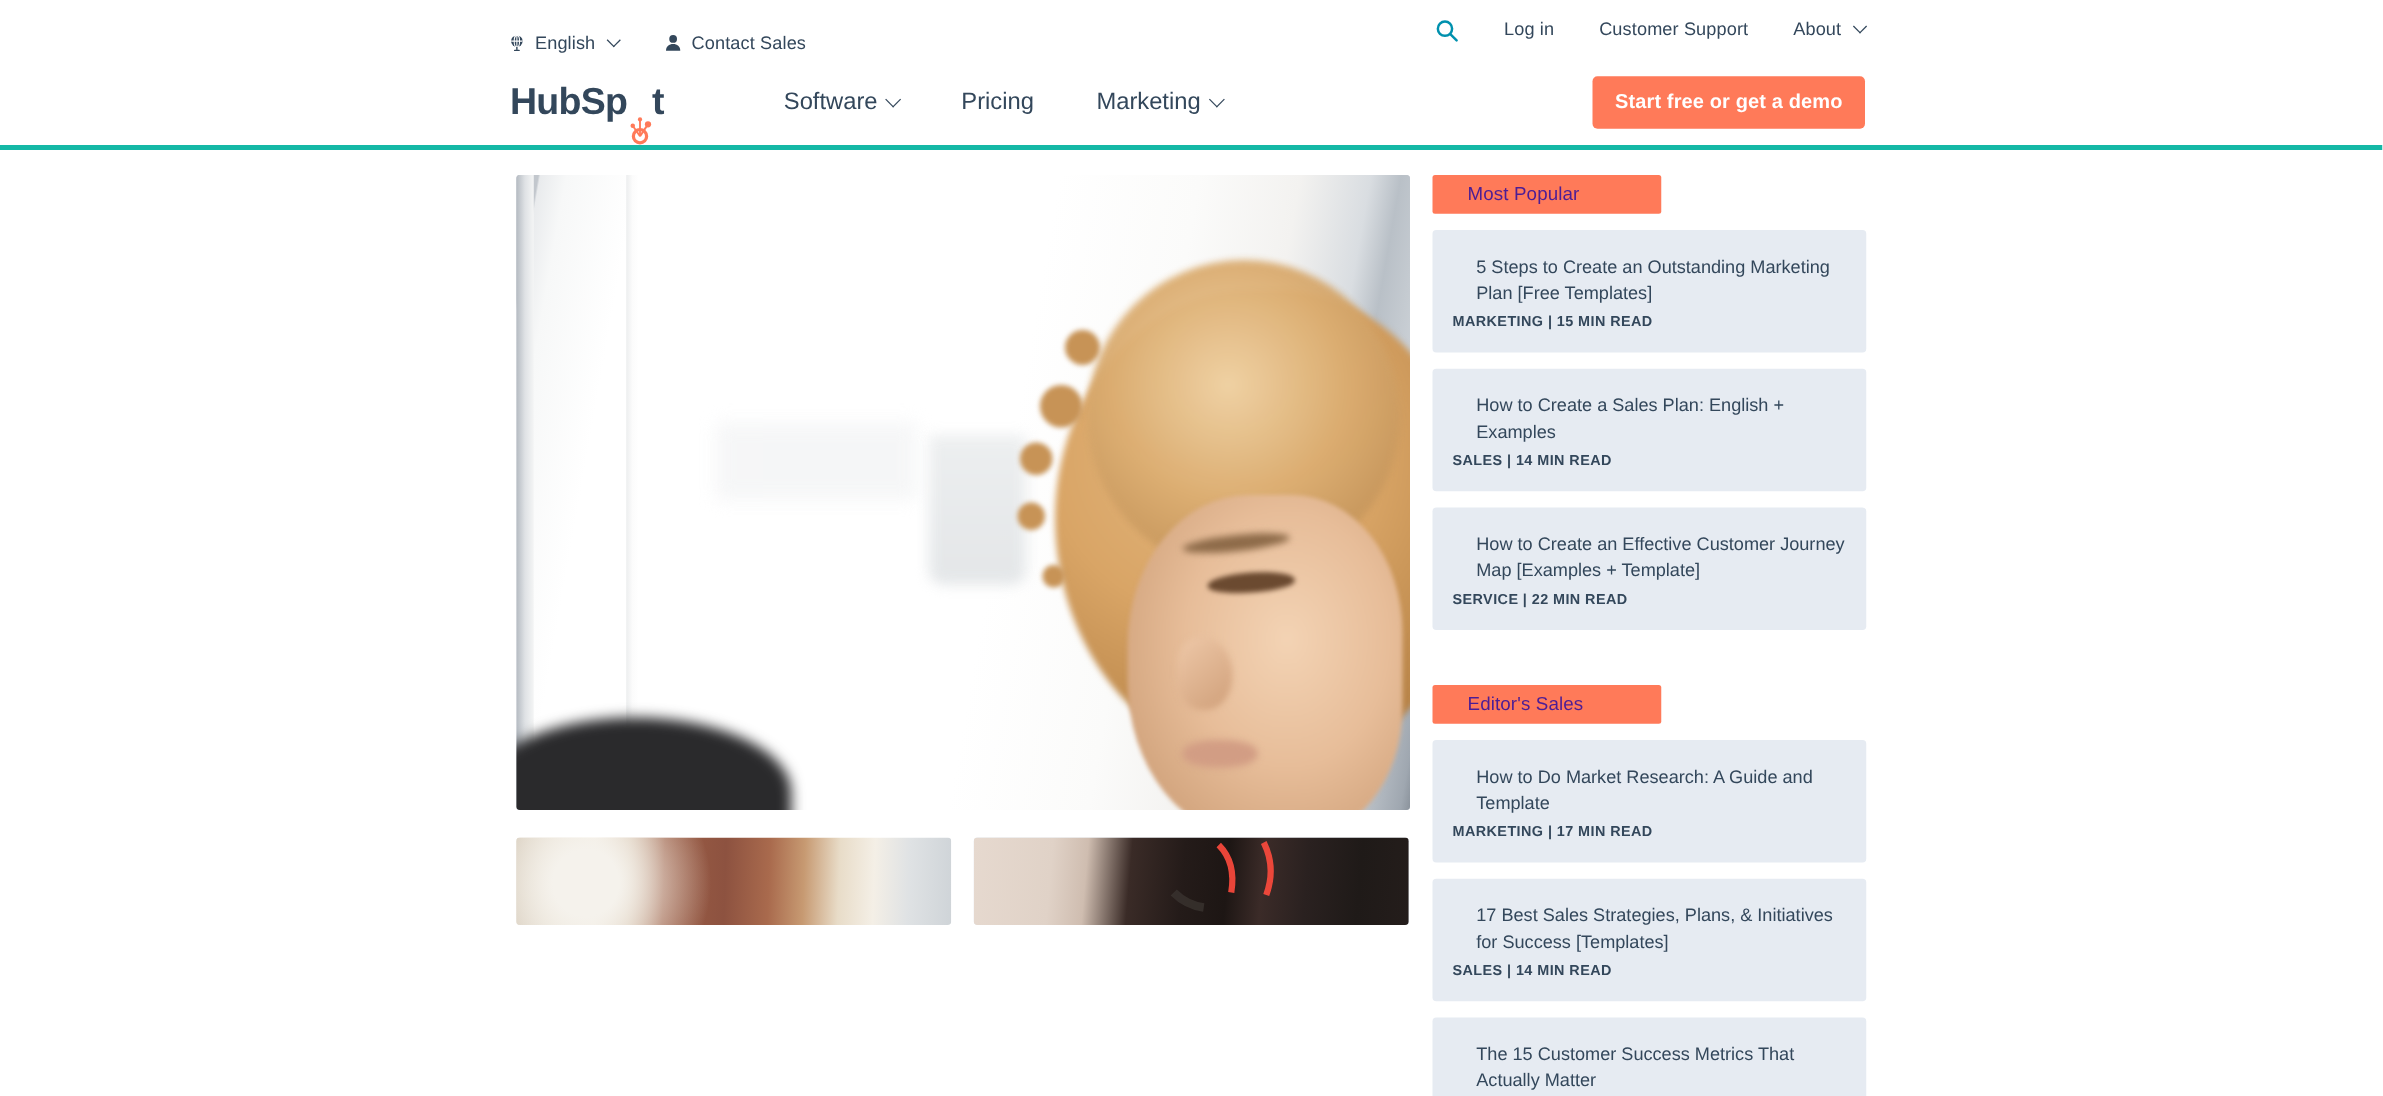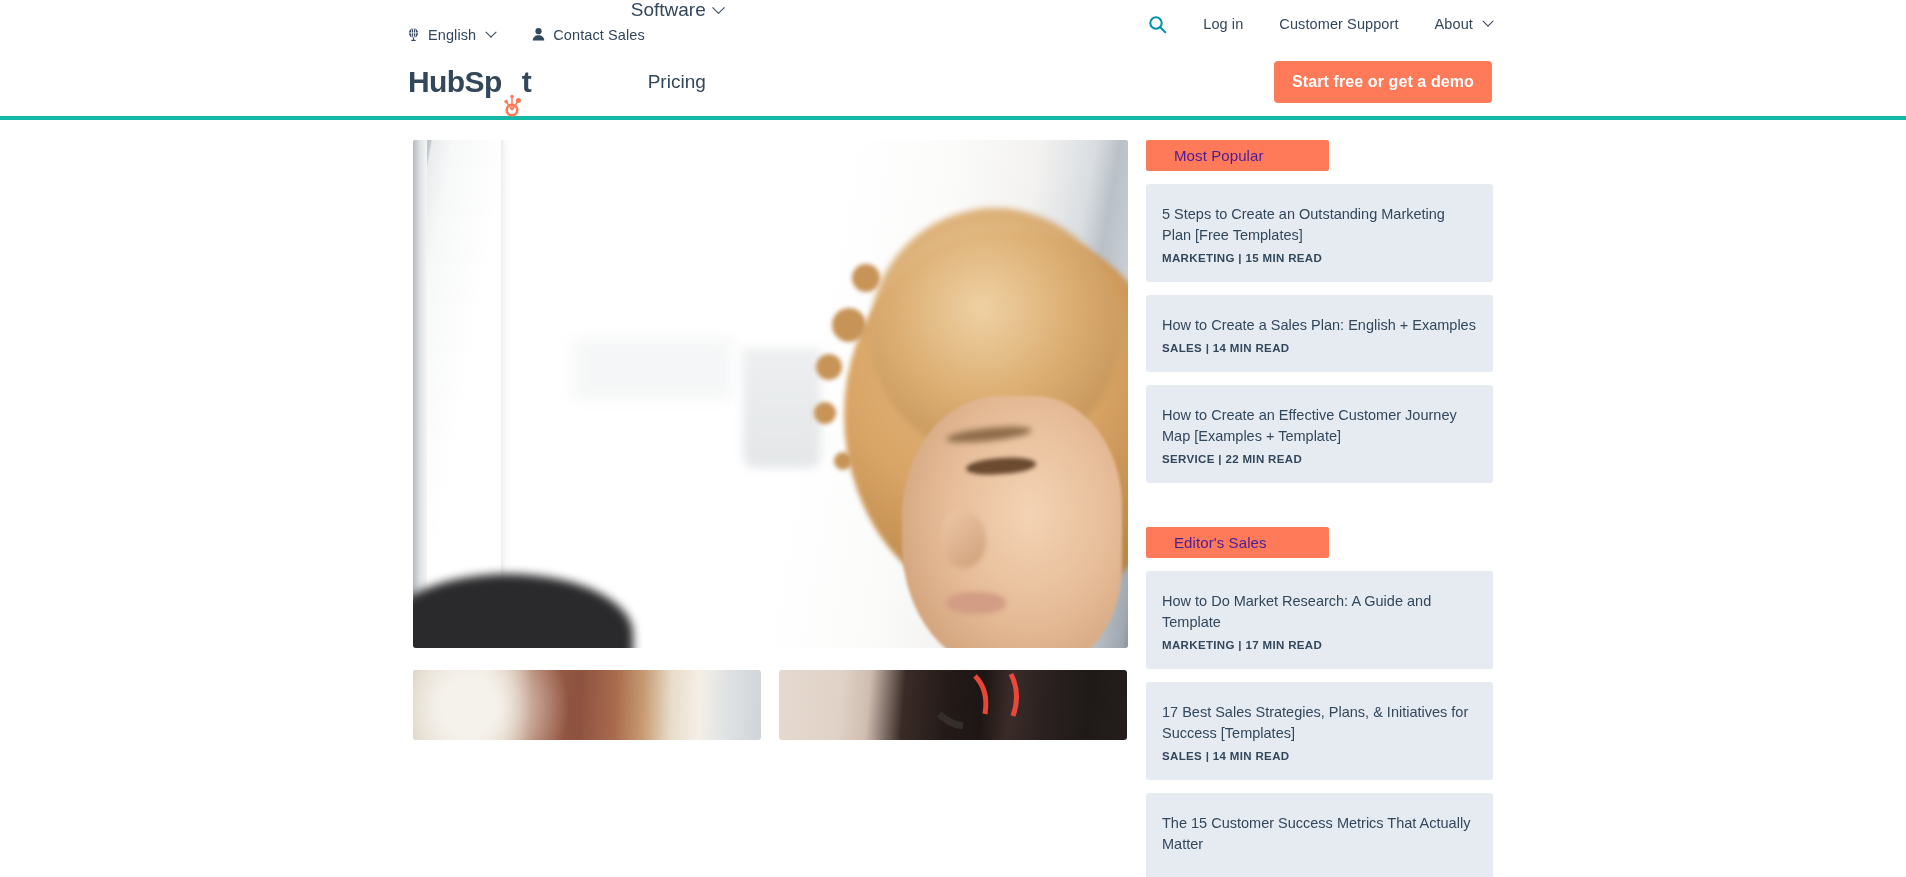--- a/index.html
+++ b/index.html
@@ -78,21 +78,20 @@
     color: #33475b;
     letter-spacing: -0.6px;
     line-height: 1;
     position: relative;
   }
   .nav-links {
     display: flex;
     align-items: center;
     gap: 50px;
     margin-left: 96px;
-    flex-direction: column;
   }
   .nav-link {
     display: flex;
     align-items: center;
     font-size: 19px;
     color: #33475b;
     cursor: pointer;
     white-space: nowrap;
   }
   .nav-link .chev {
@@ -276,20 +275,21 @@
     border-radius: 3px;
     padding: 20px 16px 18px 16px;
     margin-top: 13px;
     cursor: pointer;
   }
   .side-card-title {
     font-size: 14.5px;
     line-height: 1.45;
     color: #33475b;
     margin-bottom: 6px;
+    margin-left: 19px;
   }
   .side-card-meta {
     font-size: 11.5px;
     font-weight: 700;
     color: #33475b;
     letter-spacing: 0.35px;
   }
 
   
   .card-row {
@@ -393,21 +393,21 @@
 
   <div class="nav-links">
     <div class="nav-link">
       <span>Software</span>
       <i class="chev"></i>
     </div>
     <div class="nav-link">
       <span>Pricing</span>
     </div>
     <div class="nav-link">
-      <span>Customer</span>
+      <span>Marketing</span>
       <i class="chev"></i>
     </div>
   </div>
 
   <button class="cta-btn">Start free or get a demo</button>
 </div>
 
 <div class="page">
 
   <div class="col-main">

